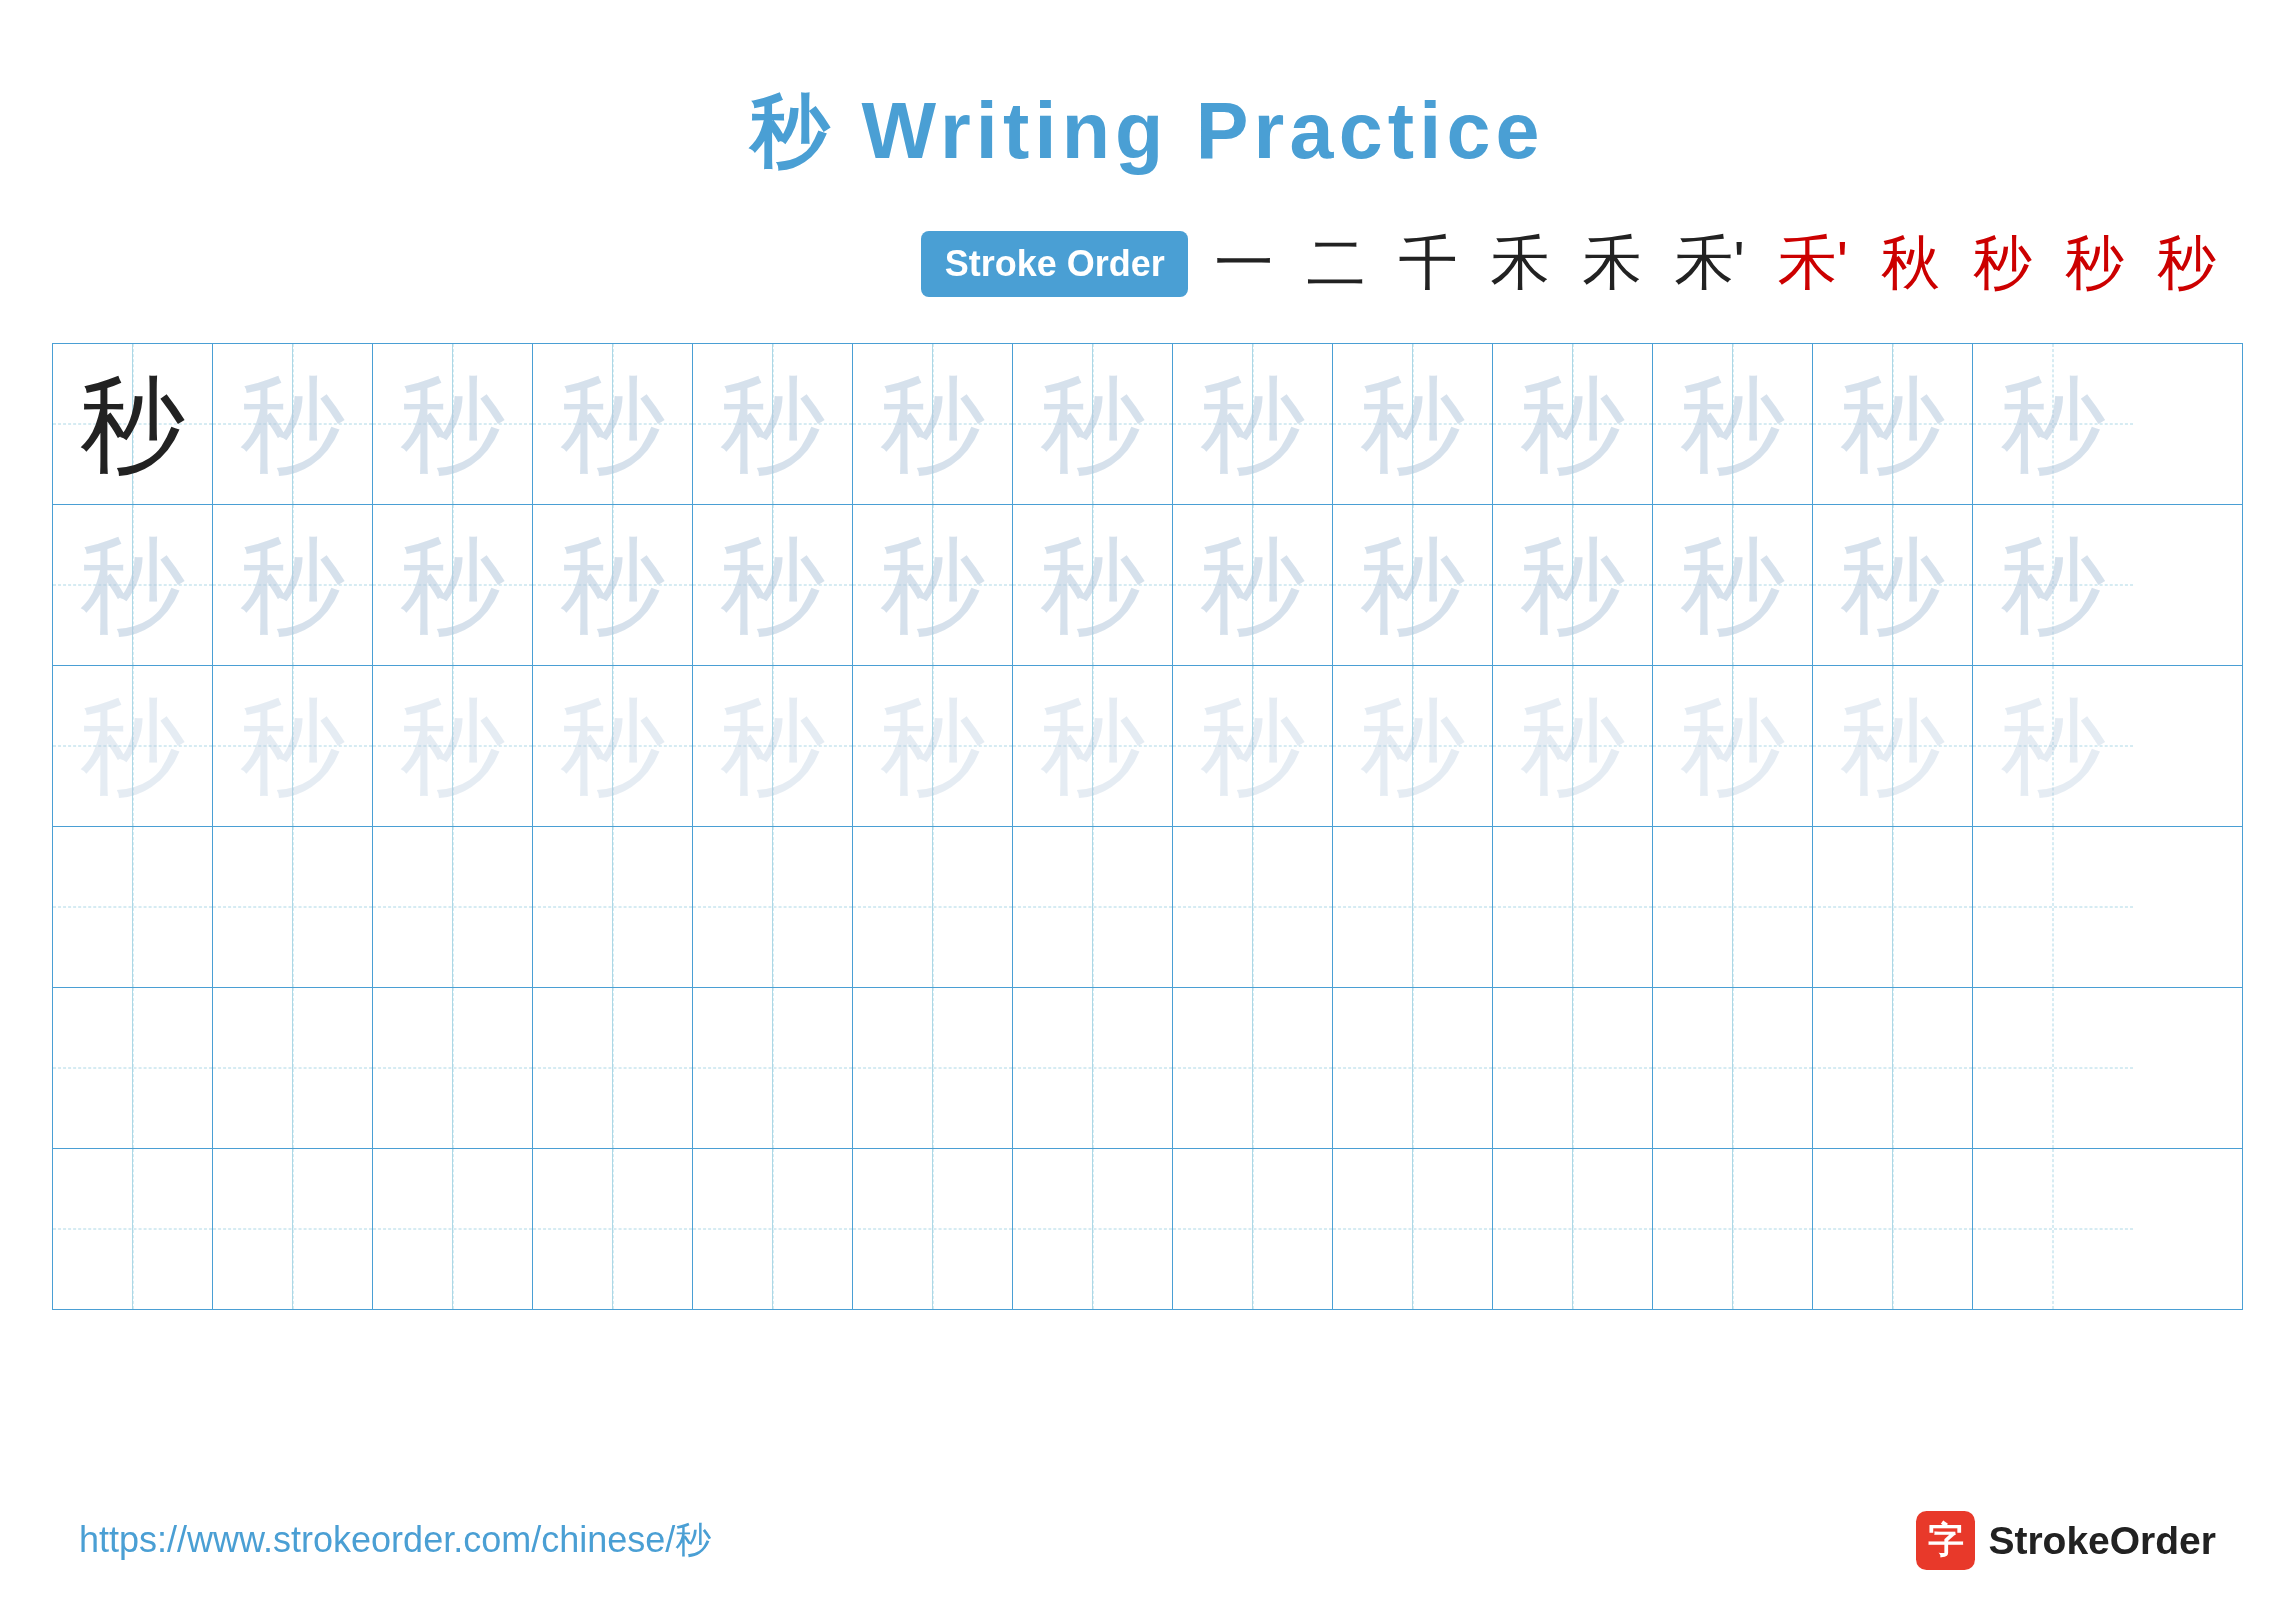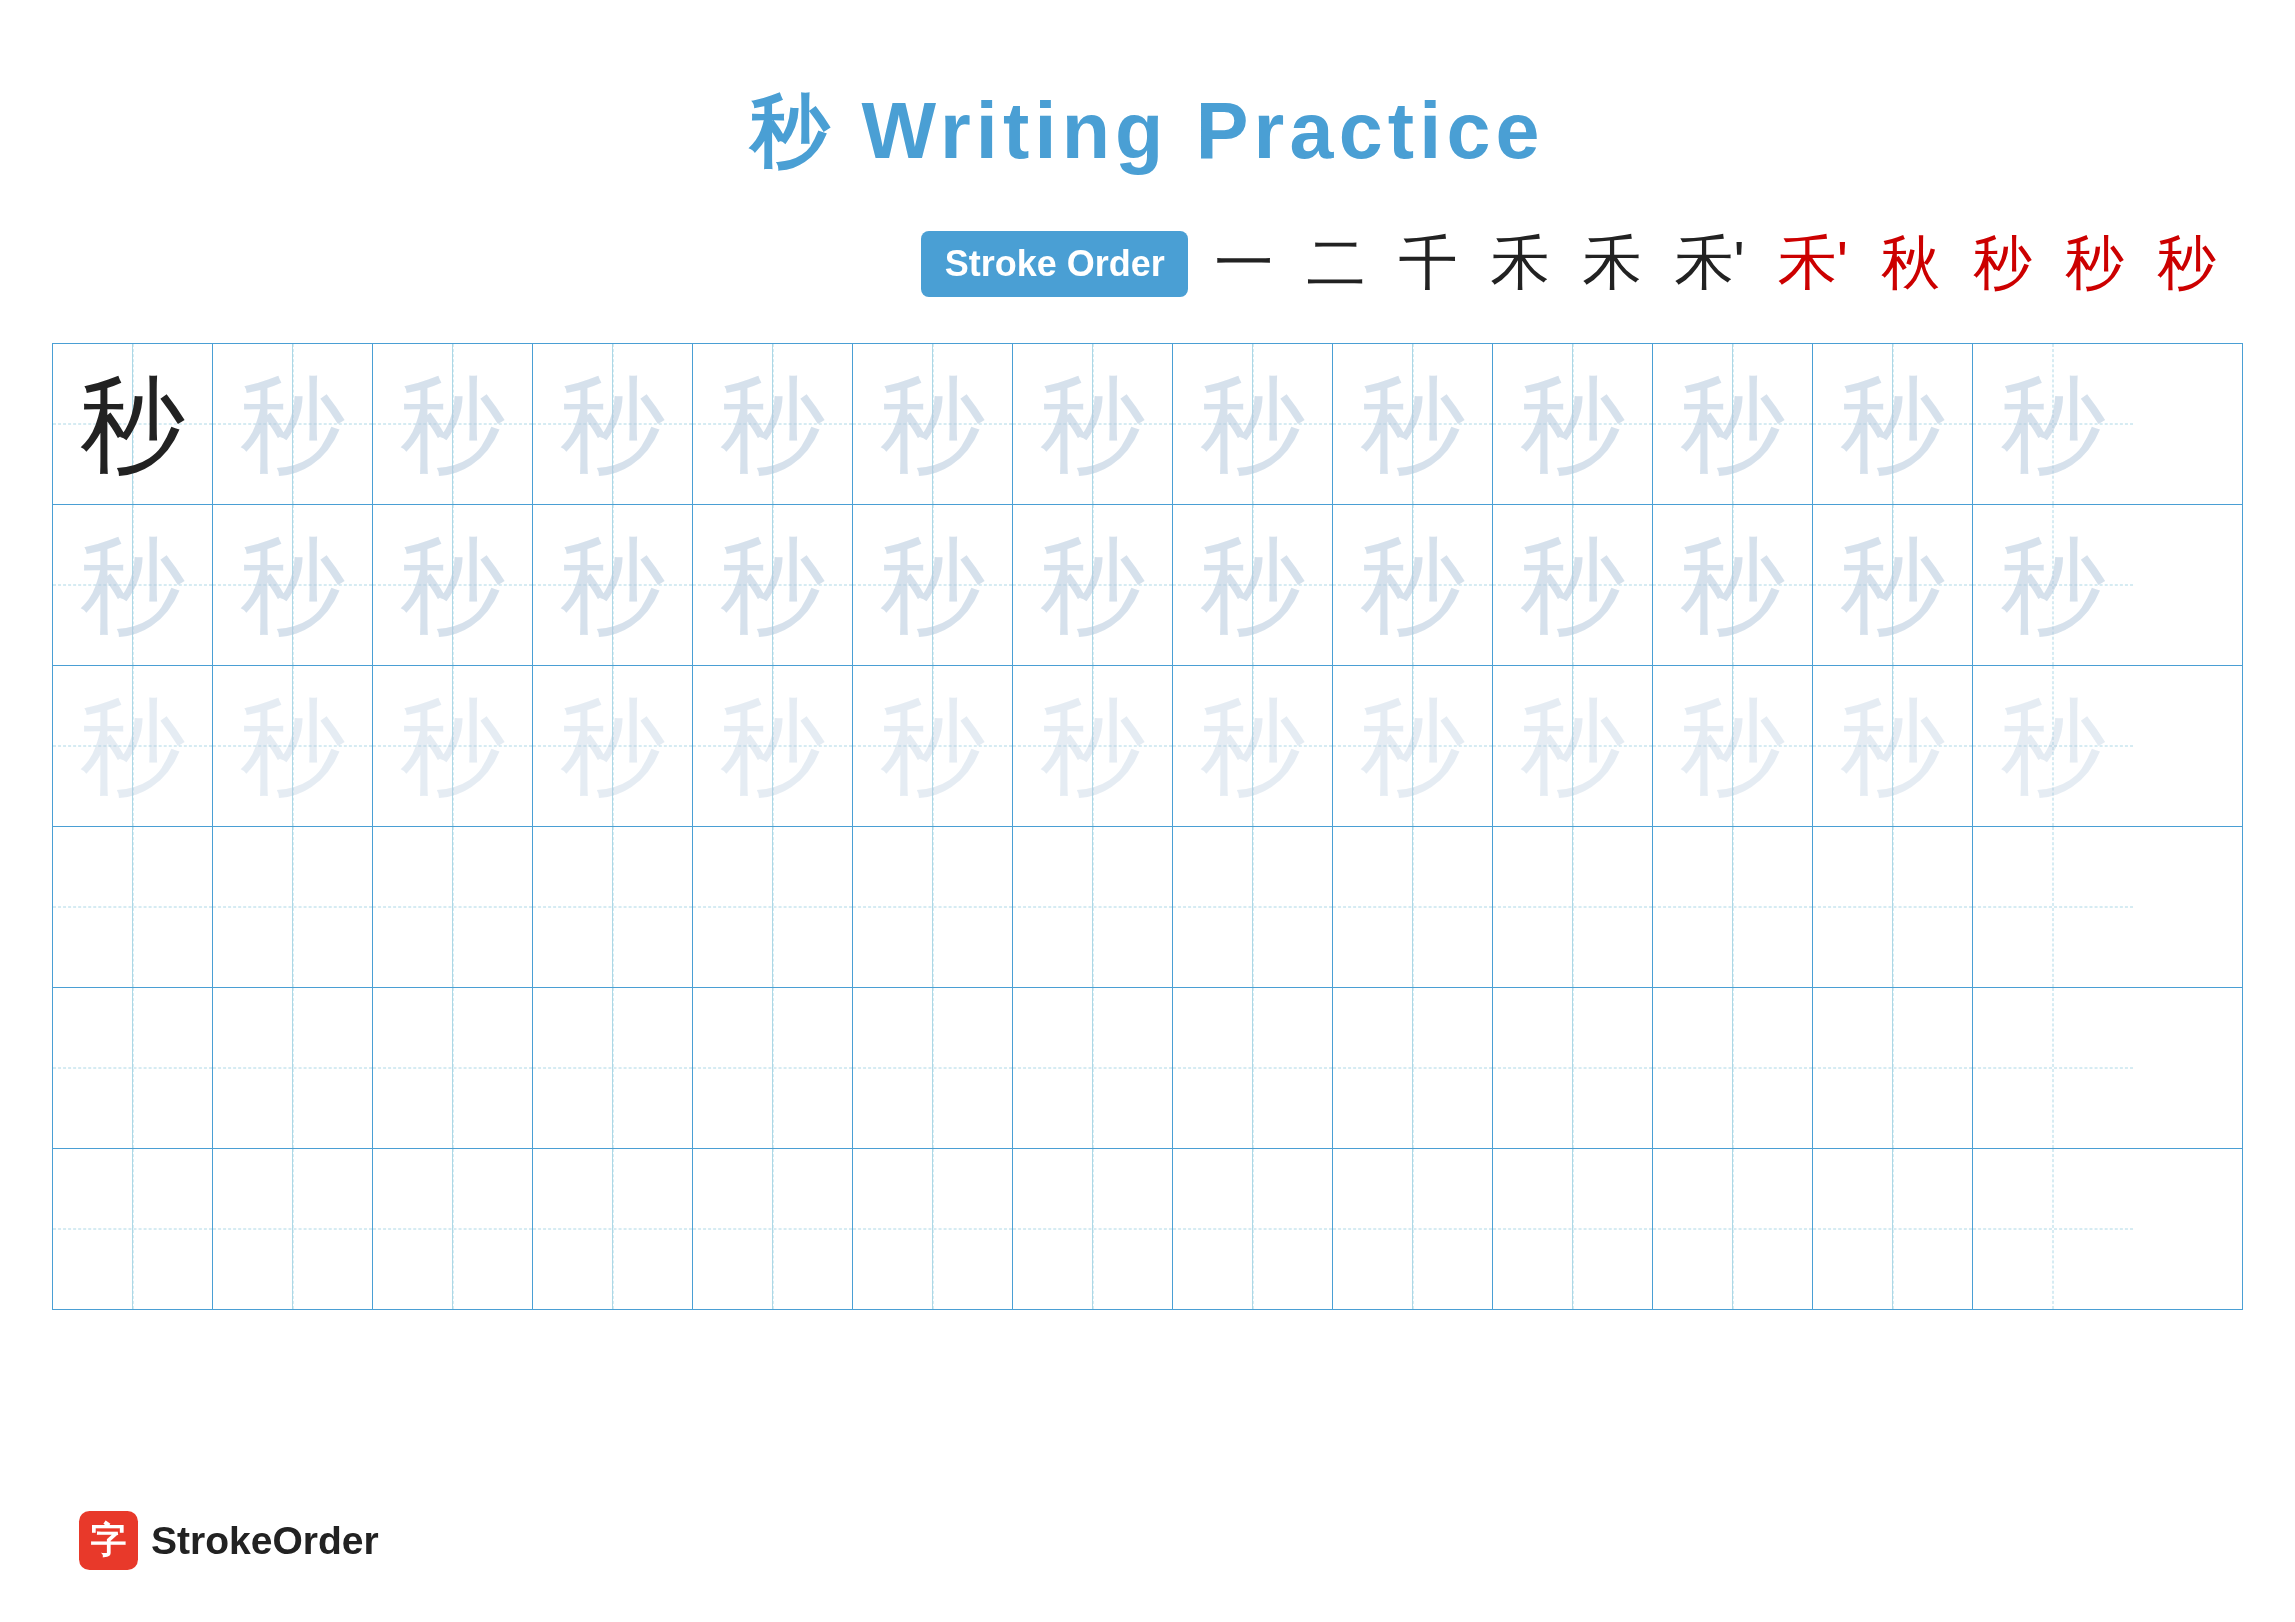--- a/index.html
+++ b/index.html
@@ -476,18 +476,19 @@
       <div class="grid-cell">
         <div class="cell-guide"></div>
       </div>
       <div class="grid-cell">
         <div class="cell-guide"></div>
       </div>
     </div>
   </div>
 
 <div class="footer">
+  <div class="footer-url">https://www.strokeorder.com/chinese/秒</div>
   <div class="footer-logo">
     <div class="logo-icon">字</div>
     <span>StrokeOrder</span>
   </div>
 </div>
 
 
 </body></html>

